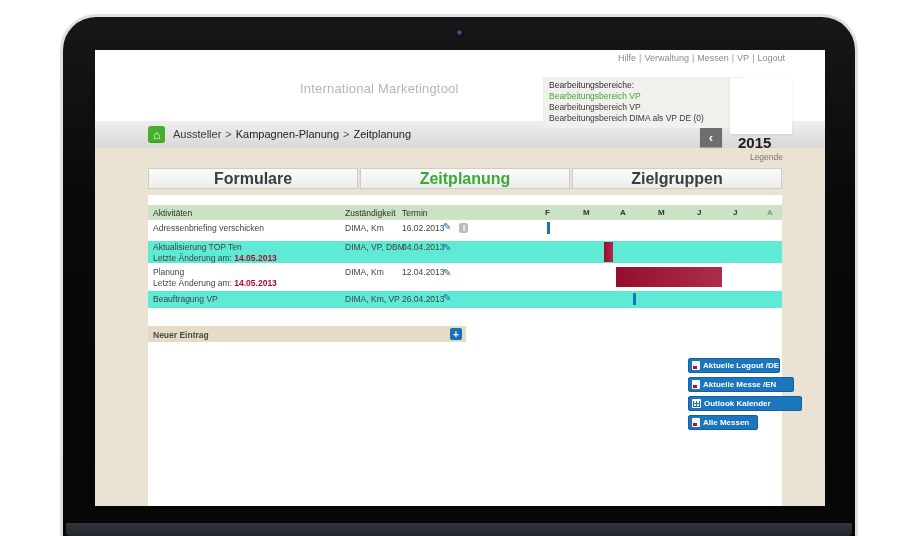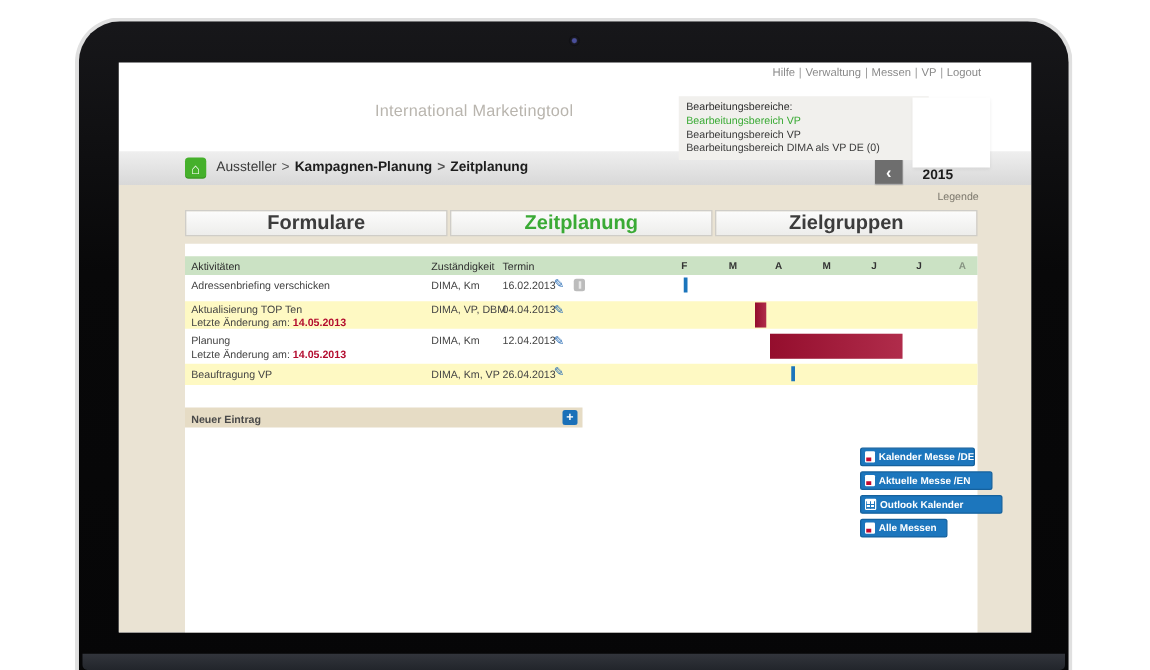--- a/index.html
+++ b/index.html
@@ -34,26 +34,26 @@
 
   .white-box { position:absolute; left:635px; top:28px; width:62px; height:56px; background:#fff;
                z-index:6; box-shadow:0 1px 3px rgba(0,0,0,.07); }
 
   .crumb-band { position:absolute; left:0; top:71px; width:730px; height:27px; z-index:2;
                 background:linear-gradient(180deg,#efefef,#d8d8d8); }
   .home-btn { position:absolute; left:53px; top:5px; width:17px; height:17px; background:#45b02b;
               border-radius:3px; color:#fff; display:flex; align-items:center; justify-content:center;
               font-size:12px; cursor:pointer; box-shadow:inset 0 -1px 0 rgba(0,0,0,.15); }
   .crumbs { position:absolute; left:78px; top:7px; font-size:11px; color:#3a3a3a; white-space:nowrap; }
-  .crumbs .b { font-weight:bold; color:#1d1d1d; }
+  .crumbs .b { font-weight:normal; color:#1d1d1d; }
   .crumbs .csep { margin:0 4px; color:#555; }
   .back-btn { position:absolute; left:605px; top:6px; width:22px; height:20px; background:#6e6e6e;
               color:#fff; display:flex; align-items:center; justify-content:center; font-weight:bold;
               font-size:13px; cursor:pointer; box-shadow:0 1px 1px rgba(0,0,0,.25); z-index:7; }
-  .year-label { position:absolute; left:643px; top:84px; font-size:11px; font-weight:bold; color:#1c1c1c; z-index:7; }
+  .year-label { position:absolute; left:643px; top:84px; font-size:15px; font-weight:bold; color:#1c1c1c; z-index:7; }
 
   .legend-link { position:absolute; right:42px; top:102px; font-size:8.5px; color:#7b776c; cursor:pointer; }
 
   .beige-bg { position:absolute; left:0; top:98px; width:730px; height:358px; background:#eae3d3; }
 
   .tabs { position:absolute; left:53px; top:118px; width:634px; height:21px; display:flex; gap:2px; }
   .tab { flex:1; display:flex; align-items:center; justify-content:center; font-size:16px; font-weight:bold;
          color:#3c3c3c; background:linear-gradient(180deg,#fcfcfc,#ededeb); border:1px solid #cfcdc8; cursor:pointer; }
   .tab.active { color:#3aaa35; }
   .tab.plain { font-weight:normal; }
@@ -61,21 +61,21 @@
   .content-col { position:absolute; left:53px; top:145px; width:634px; height:311px; background:#fff; }
 
   .tbl-header { position:absolute; left:0; top:10px; width:634px; height:15px; background:#cbe2c4;
                 font-size:8.5px; color:#2f2f2f; }
   .tbl-header .hl { position:absolute; top:3px; }
   .gantt-months { position:absolute; left:392px; top:0; width:242px; height:15px; }
   .gantt-months span { position:absolute; top:3px; font-size:8px; font-weight:bold; color:#333; }
   .gantt-months span.clip { opacity:.45; }
 
   .row { position:absolute; left:0; width:634px; font-size:8.5px; color:#444; }
-  .row.alt { background:#fef9c3; }
+  .row.alt { background:#5eead4; }
   .row .act  { position:absolute; left:5px;  top:3px; }
   .row .chg  { position:absolute; left:5px;  top:12px; }
   .row .chg .rd { font-weight:bold; color:#b30b2e; }
   .row .resp { position:absolute; left:197px; top:3px; }
   .row .due  { position:absolute; left:254px; top:3px; }
   .row .pencil { position:absolute; left:295px; top:1px; color:#2a6db5; font-size:10px; cursor:pointer; }
   .row .grayic { position:absolute; left:311px; top:3px; width:9px; height:10px; background:#bcbcbc;
                  border-radius:2px; cursor:pointer; }
   .row .grayic::after { content:""; position:absolute; left:3.5px; top:2px; width:2px; height:6px; background:#e8e8e8; }
   .gantt-zone { position:absolute; left:392px; top:0; width:242px; height:100%; }
@@ -210,21 +210,21 @@
       <div class="new-entry" data-name="new-entry-bar">
         <span class="ne-label" data-name="new-entry-label">Neuer Eintrag</span>
         <div class="plus-btn" data-name="add-entry-button">
           <span data-name="plus-icon">+</span>
         </div>
       </div>
 
       <div class="export-col" data-name="export-buttons">
         <div class="btn-blue" style="top:0;width:92px;" data-name="aktuelle-messe-de-button">
           <span class="pdf-icon" data-name="pdf-icon"></span>
-          <span data-name="button-label">Kalender Messe /DE</span>
+          <span data-name="button-label">Aktuelle Logout /DE</span>
         </div>
         <div class="btn-blue" style="top:19px;width:106px;" data-name="aktuelle-messe-en-button">
           <span class="pdf-icon" data-name="pdf-icon"></span>
           <span data-name="button-label">Aktuelle Messe /EN</span>
         </div>
         <div class="btn-blue" style="top:38px;width:114px;" data-name="outlook-kalender-button">
           <span class="cal-icon" data-name="calendar-icon"></span>
           <span data-name="button-label">Outlook Kalender</span>
         </div>
         <div class="btn-blue" style="top:57px;width:70px;text-align:center;" data-name="alle-messen-button">

